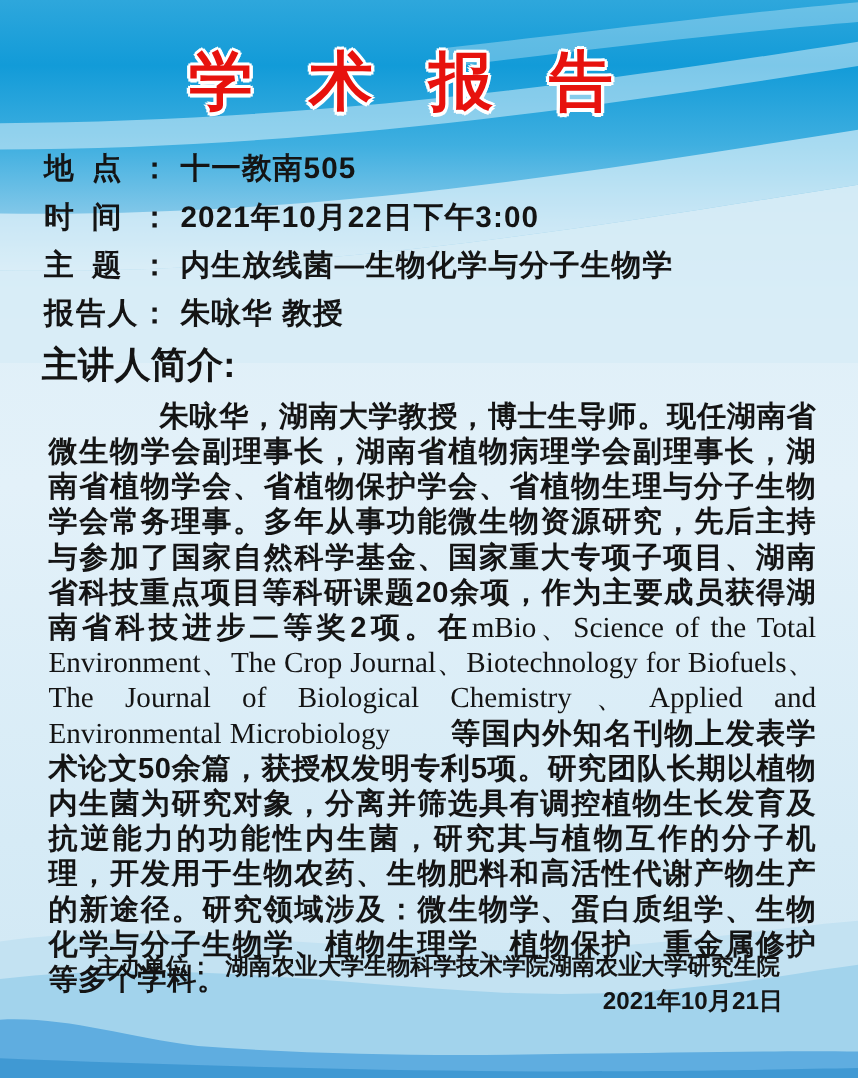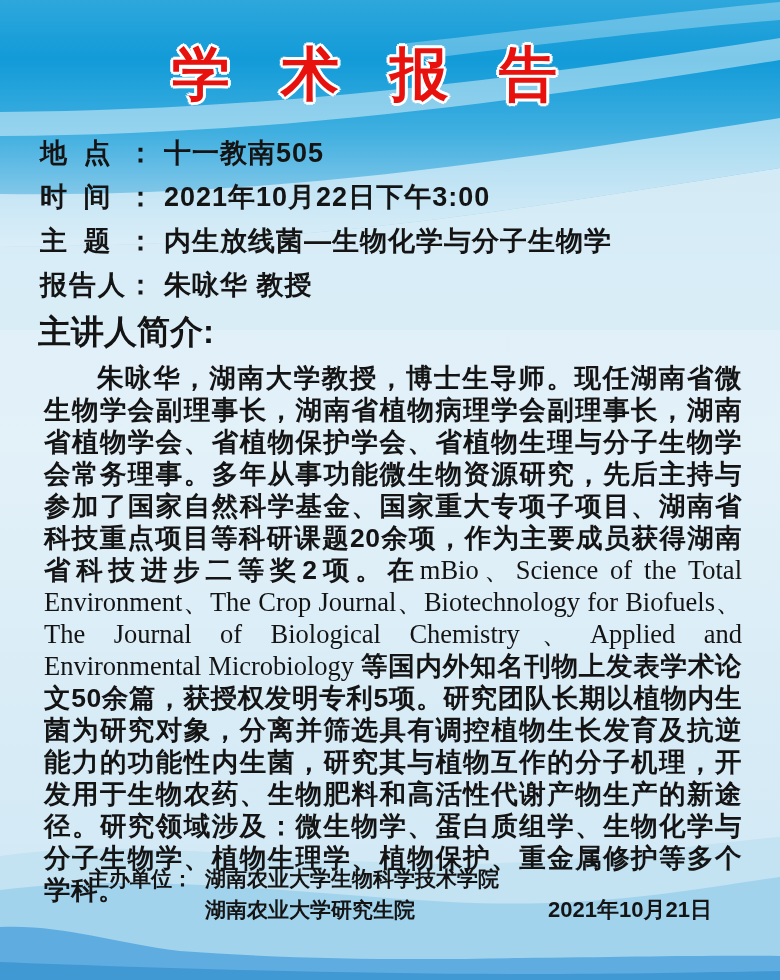--- a/index.html
+++ b/index.html
@@ -40,26 +40,26 @@
   .bio-heading{
     position:absolute;top:316px;left:38px;margin:0;
     font-size:33px;font-weight:bold;line-height:32px;
   }
   .bio{
     position:absolute;top:362px;left:44px;width:698px;margin:0;
     font-size:26.5px;line-height:32px;
     text-align:justify;text-indent:2em;
     letter-spacing:0.5px;
   }
-  .seg-zh{font-family:"Liberation Sans",sans-serif;font-weight:bold;}
+  .seg-zh{font-family:"Liberation Sans",sans-serif;font-weight:bold;margin-left:48px;}
   .seg-en{font-family:"Liberation Serif",serif;font-weight:normal;letter-spacing:0;}
 
   .footer{position:absolute;top:864px;left:48px;display:flex;align-items:flex-start;margin-left:40px;}
   .footer .org-label{font-size:21px;font-weight:bold;line-height:30.5px;margin-right:12px;white-space:nowrap;}
-  .footer .org-list{display:flex;flex-direction:column;}
+  .footer .org-list{display:flex;flex-direction:row;}
   .footer .org-item{font-size:21px;font-weight:bold;line-height:30.5px;white-space:nowrap;}
   .date{
     position:absolute;top:897px;left:548px;
     font-size:22px;font-weight:bold;line-height:26px;white-space:nowrap;
   }
 </style>
 </head>
 <body>
 
 <div class="poster">

